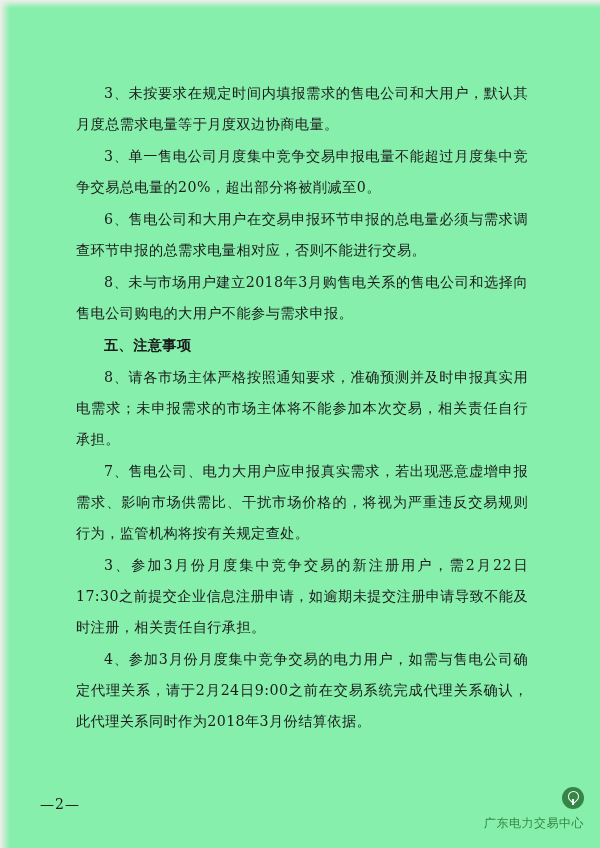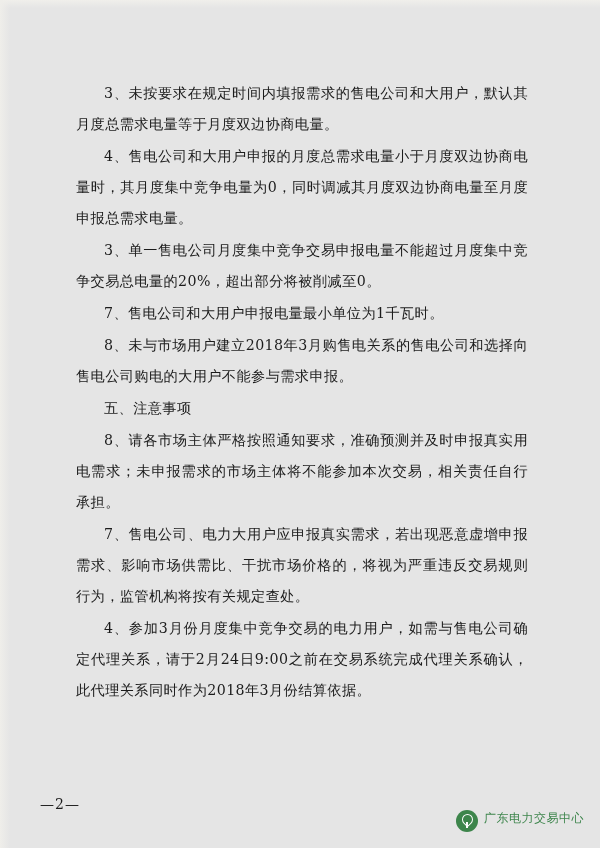--- a/index.html
+++ b/index.html
@@ -13,58 +13,59 @@
     font-family: "DejaVu Serif", serif;
     overflow: hidden;
     position: relative;
   }
   .page {
     position: absolute;
     left: 0;
     top: 0;
     width: 600px;
     height: 848px;
-    background: #e5e5e5;
+    background: #86efac;
   }
   .doc-body {
     position: absolute;
     left: 76px;
     top: 78px;
     width: 452px;
   }
   .para {
     font-size: 14.2px;
     line-height: 31px;
     color: #1b1b1b;
     text-align: justify;
     text-justify: inter-ideograph;
     margin: 0 0 1px 0;
     letter-spacing: 0.4px;
     text-indent: 28px;
   }
   .para.heading {
     text-indent: 28px;
-    font-weight: 400;
+    font-weight: 700;
   }
   .footer-page {
     position: absolute;
     left: 40px;
     bottom: 36px;
     font-size: 14px;
     color: #1b1b1b;
     letter-spacing: 1px;
   }
   .watermark {
     position: absolute;
     right: 16px;
     bottom: 16px;
     display: flex;
-    align-items: flex-start;
+    align-items: flex-end;
     gap: 6px;
     opacity: 0.92;
+    flex-direction: column;
   }
   .wm-logo {
     width: 22px;
     height: 22px;
     border-radius: 50%;
     background: #2f7d3f;
     position: relative;
     flex: 0 0 auto;
   }
   .wm-logo::before {
@@ -116,27 +117,27 @@
 </head>
 <body>
 
 <div class="page">
 
   <div class="scan-edge-top"></div>
   <div class="scan-edge-left"></div>
 
   <div class="doc-body">
     <p class="para">3、未按要求在规定时间内填报需求的售电公司和大用户，默认其月度总需求电量等于月度双边协商电量。</p>
-    <p class="para">4、售电公司和大用户申报的月度总需求电量小于月度双边协商电量时，其月度集中竞争电量为0，同时调减其月度双边协商电量至月度申报总需求电量。</p>
     <p class="para">3、单一售电公司月度集中竞争交易申报电量不能超过月度集中竞争交易总电量的20%，超出部分将被削减至0。</p>
-    <p class="para">7、售电公司和大用户申报电量最小单位为1千瓦时。</p>
+    <p class="para">6、售电公司和大用户在交易申报环节申报的总电量必须与需求调查环节申报的总需求电量相对应，否则不能进行交易。</p>
     <p class="para">8、未与市场用户建立2018年3月购售电关系的售电公司和选择向售电公司购电的大用户不能参与需求申报。</p>
     <p class="para heading">五、注意事项</p>
     <p class="para">8、请各市场主体严格按照通知要求，准确预测并及时申报真实用电需求；未申报需求的市场主体将不能参加本次交易，相关责任自行承担。</p>
     <p class="para">7、售电公司、电力大用户应申报真实需求，若出现恶意虚增申报需求、影响市场供需比、干扰市场价格的，将视为严重违反交易规则行为，监管机构将按有关规定查处。</p>
+    <p class="para">3、参加3月份月度集中竞争交易的新注册用户，需2月22日17:30之前提交企业信息注册申请，如逾期未提交注册申请导致不能及时注册，相关责任自行承担。</p>
     <p class="para">4、参加3月份月度集中竞争交易的电力用户，如需与售电公司确定代理关系，请于2月24日9:00之前在交易系统完成代理关系确认，此代理关系同时作为2018年3月份结算依据。</p>
   </div>
 
   <div class="footer-page">—2—</div>
 
   <div class="watermark">
     <div class="wm-logo"></div>
     <div class="wm-text">广东电力交易中心</div>
   </div>
 

